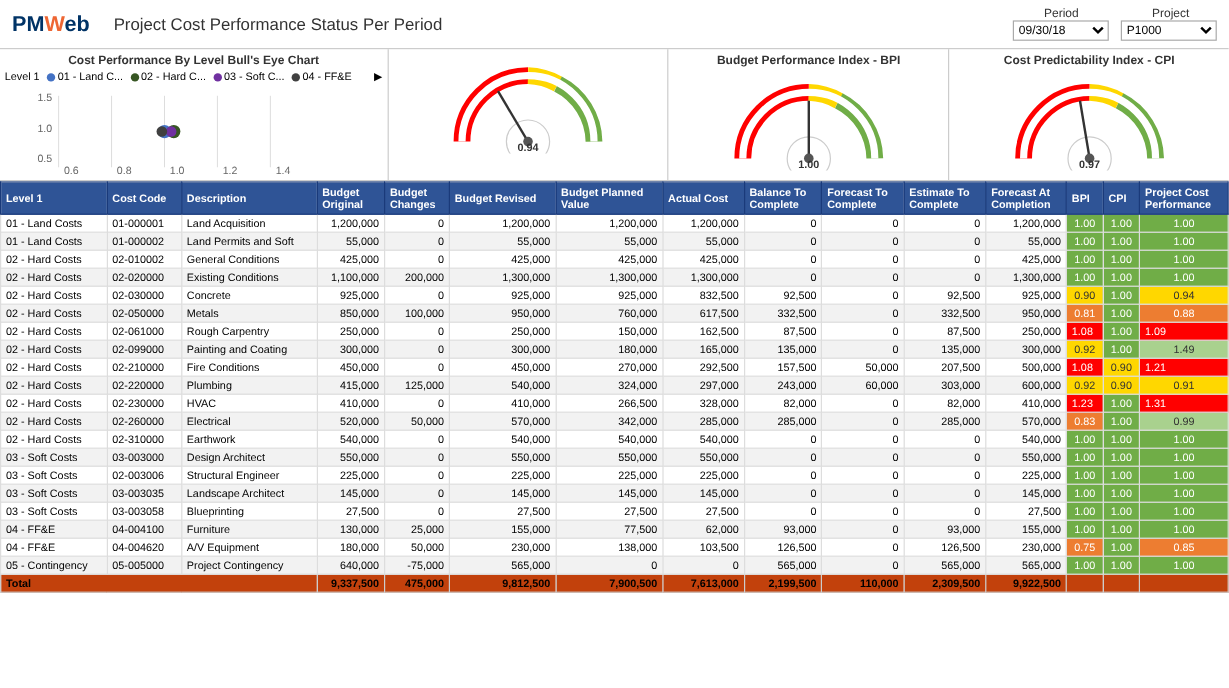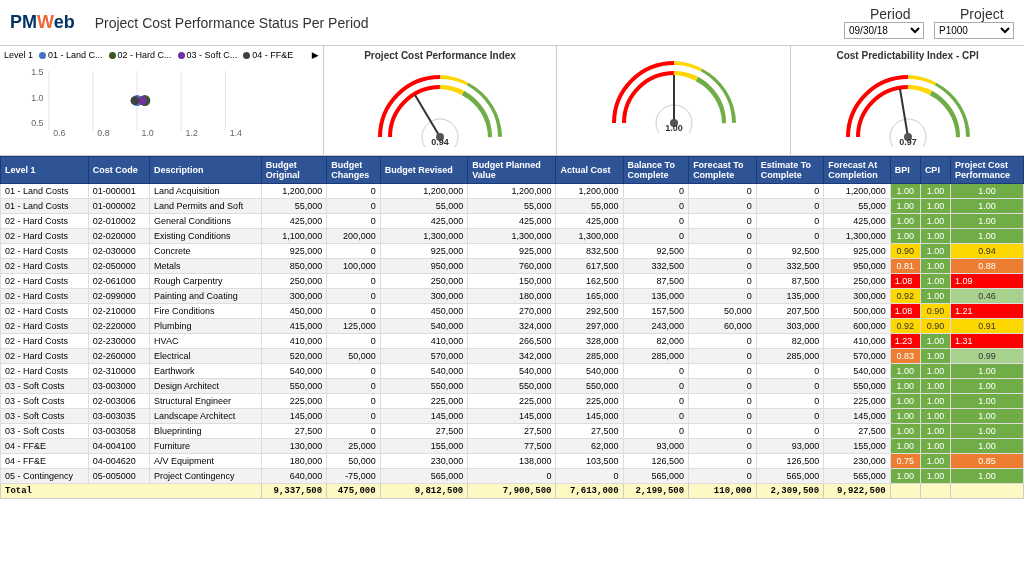--- a/index.html
+++ b/index.html
@@ -4,21 +4,21 @@
   <style>
     * { box-sizing: border-box; margin: 0; padding: 0; }
     body { font-family: Arial, sans-serif; font-size: 11px; background: #fff; width: 1024px; height: 573px; overflow: hidden; }
 
     .header { display: flex; align-items: center; padding: 6px 10px; border-bottom: 1px solid #ccc; background: #fff; }
     .logo { font-size: 18px; font-weight: bold; color: #003366; margin-right: 20px; }
     .logo span { color: #e63; }
     .page-title { font-size: 14px; color: #333; flex: 1; }
     .header-controls { display: flex; gap: 10px; align-items: center; }
     .header-control { display: flex; flex-direction: column; font-size: 10px; }
-    .header-control label { font-size: 14px; color: #333; padding-left: 26px; }
+    .header-control label { font-size: 10px; color: #333; padding-left: 26px; }
     .header-control select { font-size: 10px; border: 1px solid #aaa; padding: 1px 0; background: #fff; width: 80px; }
 
     .charts-row { display: flex; border-bottom: 1px solid #ccc; height: 110px; }
     .chart-box { flex: 1; border-right: 1px solid #ccc; padding: 4px; position: relative; overflow: hidden; }
     .chart-box:last-child { border-right: none; }
     .chart-title { font-size: 10px; font-weight: bold; text-align: center; color: #333; margin-bottom: 3px; }
     .legend-row { display: flex; gap: 6px; font-size: 9px; flex-wrap: wrap; margin-bottom: 2px; }
     .legend-item { display: flex; align-items: center; gap: 2px; }
     .legend-dot { width: 7px; height: 7px; border-radius: 50%; }
 
@@ -26,21 +26,21 @@
     .gauge-container { display: flex; justify-content: center; align-items: center; height: 85px; }
 
     
     .table-container { overflow: auto; height: calc(573px - 110px - 38px); }
     table { width: 100%; border-collapse: collapse; font-size: 9.5px; }
     thead tr { background: #2f5496; color: #fff; }
     thead th { padding: 3px 4px; text-align: left; border: 1px solid #1a3a7a; font-size: 9px; white-space: nowrap; }
     tbody tr { background: #fff; }
     tbody tr:nth-child(even) { background: #f2f2f2; }
     tbody td { padding: 2px 4px; border: 1px solid #ddd; white-space: nowrap; font-size: 9px; }
-    tfoot tr { background: #fef9c3; font-weight: bold; font-family: Liberation Mono, monospace; }
+    tfoot tr { background: #c2410c; font-weight: bold; }
     tfoot td { padding: 2px 4px; border: 1px solid #ccc; font-size: 9px; }
 
     .cell-green { background: #70ad47 !important; color: #fff; text-align: center; }
     .cell-yellow { background: #ffd700 !important; color: #333; text-align: center; }
     .cell-orange { background: #ed7d31 !important; color: #fff; text-align: center; }
     .cell-red { background: #ff0000 !important; color: #fff; text-align: left; }
     .cell-light-green { background: #a9d18e !important; color: #333; text-align: center; }
 
     .num { text-align: right; }
 
@@ -68,20 +68,21 @@
       <select>
         <option>P1000</option>
       </select>
     </div>
   </div>
 </div>
 
 <div class="charts-row">
 
   <div class="chart-box" style="flex:1.4;">
+    <div class="chart-title">Cost Performance By Level Bull's Eye Chart</div>
     <div class="legend-row">
       <span style="font-size:9px;">Level 1</span>
       <div class="legend-item">
         <div class="legend-dot" style="background:#4472c4;"></div>
         <span>01 - Land C...</span>
       </div>
       <div class="legend-item">
         <div class="legend-dot" style="background:#375623;"></div>
         <span>02 - Hard C...</span>
       </div>
@@ -114,41 +115,41 @@
       <line x1="178" y1="8" x2="178" y2="62" stroke="#ccc" stroke-width="0.5"></line>
 
       <circle cx="98" cy="35" r="5" fill="#4472c4"></circle>
       <circle cx="105" cy="35" r="5" fill="#375623"></circle>
       <circle cx="103" cy="35" r="4" fill="#7030a0"></circle>
       <circle cx="96" cy="35" r="4" fill="#404040"></circle>
     </svg>
   </div>
 
   <div class="chart-box">
-    <div class="chart-title">Project Cost Performance Index</div>
     <div class="gauge-container">
       <svg width="130" height="80" viewBox="0 0 130 80">
 
         <path d="M 10,70 A 55,55 0 0,1 65,15" stroke="#ff0000" stroke-width="14" fill="none"></path>
         <path d="M 65,15 A 55,55 0 0,1 90,22" stroke="#ffd700" stroke-width="14" fill="none"></path>
         <path d="M 90,22 A 55,55 0 0,1 120,70" stroke="#70ad47" stroke-width="14" fill="none"></path>
 
         <path d="M 10,70 A 55,55 0 0,1 120,70" stroke="#fff" stroke-width="6" fill="none"></path>
 
         <circle cx="65" cy="70" r="18" fill="#fff" stroke="#ccc" stroke-width="1"></circle>
 
         <line x1="65" y1="70" x2="40" y2="28" stroke="#333" stroke-width="2"></line>
         <circle cx="65" cy="70" r="4" fill="#555"></circle>
 
         <text x="65" y="78" text-anchor="middle" font-size="9" font-weight="bold" fill="#333">0.94</text>
       </svg>
     </div>
   </div>
 
   <div class="chart-box">
+    <div class="chart-title">Budget Performance Index - BPI</div>
     <div class="gauge-container">
       <svg width="130" height="80" viewBox="0 0 130 80">
         <path d="M 10,70 A 55,55 0 0,1 65,15" stroke="#ff0000" stroke-width="14" fill="none"></path>
         <path d="M 65,15 A 55,55 0 0,1 90,22" stroke="#ffd700" stroke-width="14" fill="none"></path>
         <path d="M 90,22 A 55,55 0 0,1 120,70" stroke="#70ad47" stroke-width="14" fill="none"></path>
         <path d="M 10,70 A 55,55 0 0,1 120,70" stroke="#fff" stroke-width="6" fill="none"></path>
         <circle cx="65" cy="70" r="18" fill="#fff" stroke="#ccc" stroke-width="1"></circle>
 
         <line x1="65" y1="70" x2="65" y2="22" stroke="#333" stroke-width="2"></line>
         <circle cx="65" cy="70" r="4" fill="#555"></circle>
@@ -324,21 +325,21 @@
           <td class="num">0</td>
           <td class="num">300,000</td>
           <td class="num">180,000</td>
           <td class="num">165,000</td>
           <td class="num">135,000</td>
           <td class="num">0</td>
           <td class="num">135,000</td>
           <td class="num">300,000</td>
           <td class="cell-yellow">0.92</td>
           <td class="cell-green">1.00</td>
-          <td class="cell-light-green">0.46</td>
+          <td class="cell-light-green">1.49</td>
         </tr>
         <tr>
           <td>02 - Hard Costs</td>
           <td>02-210000</td>
           <td>Fire Conditions</td>
           <td class="num">450,000</td>
           <td class="num">0</td>
           <td class="num">450,000</td>
           <td class="num">270,000</td>
           <td class="num">292,500</td>

